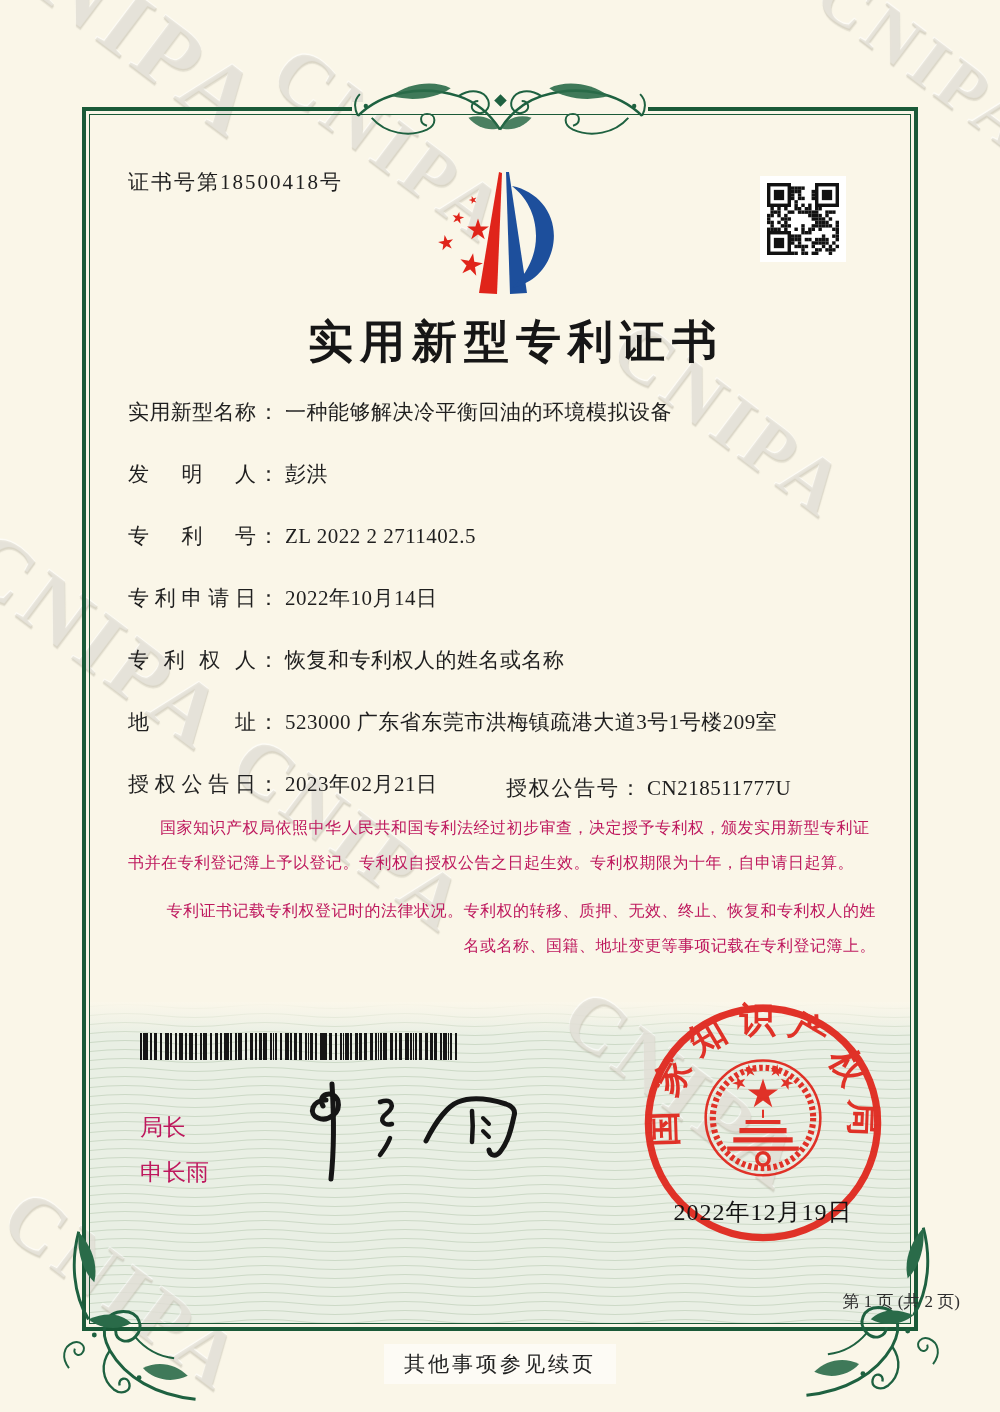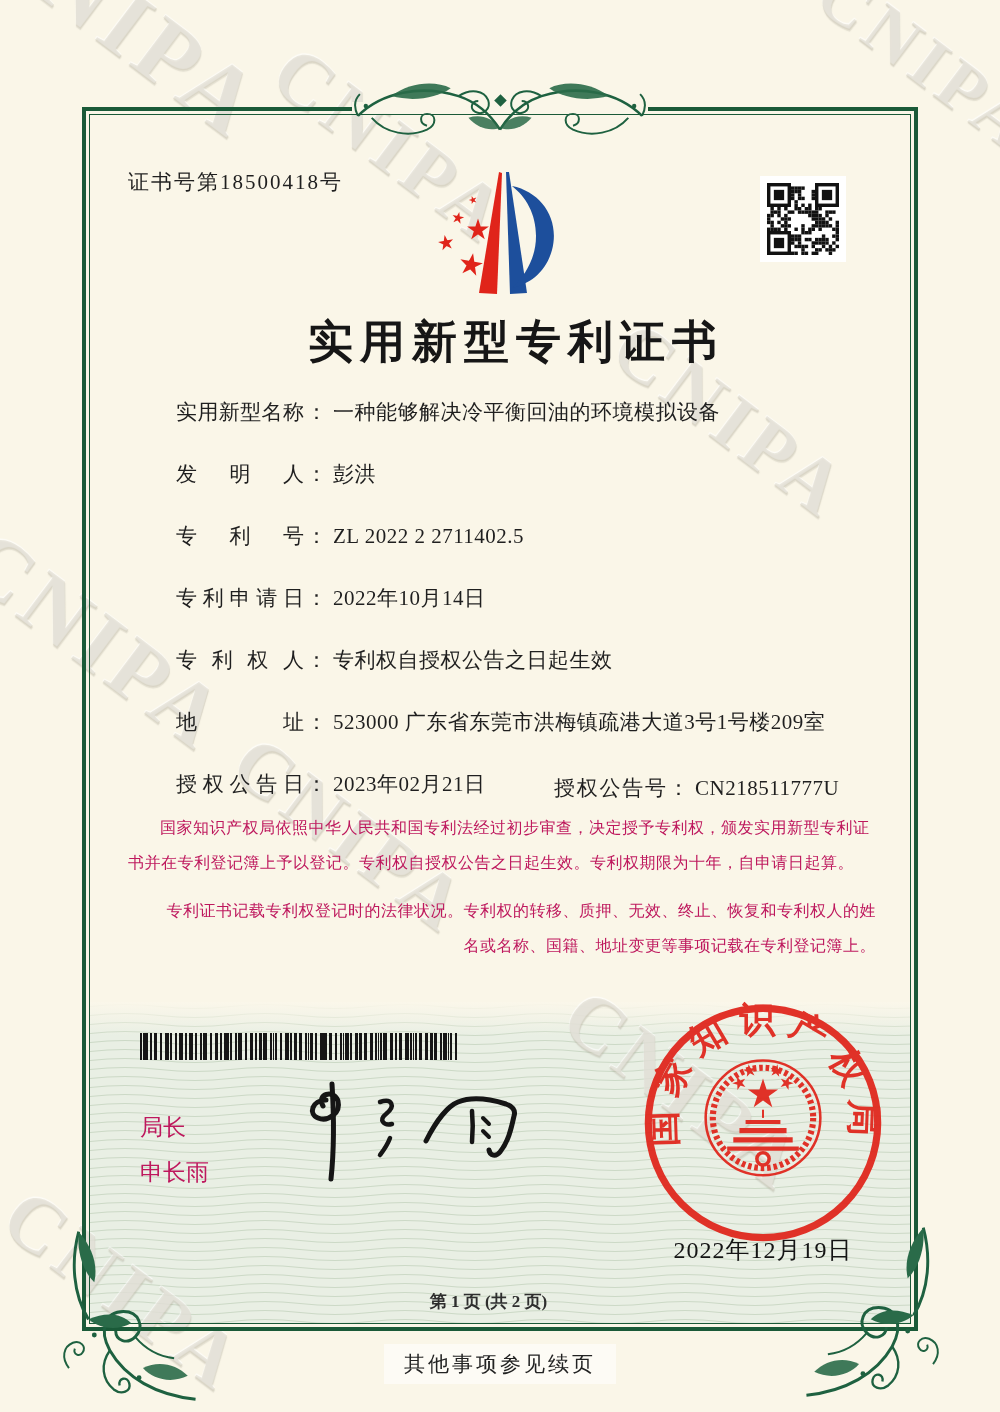--- a/index.html
+++ b/index.html
@@ -39,21 +39,21 @@
     position:absolute; left:760px; top:176px; width:86px; height:86px;
     background:#ffffff; padding:7px; z-index:3;
   }
   .title {
     position:absolute; left:0; right:0; top:312px; text-align:center;
     font-size:45px; font-weight:bold; letter-spacing:7px; color:#161616; z-index:3;margin-left:32px;
   }
   
   .fields { position:absolute; left:128px; top:398px; width:748px; z-index:3; font-size:21px; }
   .f-row { display:flex; align-items:baseline; height:29px; margin-bottom:33px; position:relative; }
-  .f-label { display:inline-block; width:128px; text-align:justify; text-align-last:justify;margin-left:48px; }
+  .f-label { display:inline-block; width:128px; text-align:justify; text-align-last:justify; }
   .f-colon { margin:0 6px 0 2px; }
   .f-value { letter-spacing:0.5px; }
   .f-right { position:absolute; left:378px; top:4px; display:flex; align-items:baseline; }
   .f-right .f-label { width:112px; }
   
   .paras { position:absolute; left:128px; top:810px; width:748px; z-index:3; }
   .paras p { font-size:16px; line-height:35px; text-indent:2em; color:#be185d; letter-spacing:0.5px; }
   .paras p + p { margin-top:13px;text-align:right; }
   
   .barcode {
@@ -64,24 +64,24 @@
       repeating-linear-gradient(90deg, transparent 0 3px, #151515 3px 5px, transparent 5px 12px);
   }
   
   .issuer { position:absolute; left:140px; top:1112px; z-index:4; font-family:"Liberation Sans", sans-serif; font-size:23px; color:#be185d; }
   .issuer div { margin-bottom:14px; }
   .signature { position:absolute; left:268px; top:1056px; width:280px; height:140px; z-index:4; }
   
   .seal { position:absolute; left:635px; top:995px; width:256px; height:256px; z-index:5; opacity:0.93; }
   .seal-date {
     position:absolute; left:640px; top:1196px; width:246px; text-align:center;
-    font-size:24px; color:#141414; z-index:6; letter-spacing:1px;margin-top:38px;
-  }
-  
-  .page-info { position:absolute; left:17px; right:40px; top:1290px; text-align:center; font-size:17px; color:#2e2e2e; z-index:3;font-weight:bold; }
+    font-size:24px; color:#141414; z-index:6; letter-spacing:1px;
+  }
+  
+  .page-info { position:absolute; left:17px; right:40px; top:1290px; text-align:right; font-size:17px; color:#2e2e2e; z-index:3; }
   .footer-note { position:absolute; left:0; right:0; top:1344px; text-align:center; z-index:3; }
   .footer-note span {
     display:inline-block; background:rgba(255,255,255,0.55);
     padding:6px 20px; font-size:21px; letter-spacing:3px; color:#222;
   }
   
   .orn { position:absolute; z-index:4; pointer-events:none; }
   .orn-top { left:352px; top:68px; width:296px; height:72px; }
   .orn-bl { left:42px; top:1222px; width:200px; height:185px; }
   .orn-br { left:760px; top:1218px; width:200px; height:185px; transform:scaleX(-1); }
@@ -353,21 +353,21 @@
       <span class="f-value">ZL 2022 2 2711402.5</span>
     </div>
     <div class="f-row">
       <span class="f-label">专利申请日</span>
         <span class="f-colon">：</span>
       <span class="f-value">2022年10月14日</span>
     </div>
     <div class="f-row">
       <span class="f-label">专利权人</span>
         <span class="f-colon">：</span>
-      <span class="f-value">专利权自授权公告之日起生效</span>
+      <span class="f-value">恢复和专利权人的姓名或名称</span>
     </div>
     <div class="f-row">
       <span class="f-label">地址</span>
         <span class="f-colon">：</span>
       <span class="f-value">523000 广东省东莞市洪梅镇疏港大道3号1号楼209室</span>
     </div>
     <div class="f-row">
       <span class="f-label">授权公告日</span>
         <span class="f-colon">：</span>
       <span class="f-value">2023年02月21日</span>

